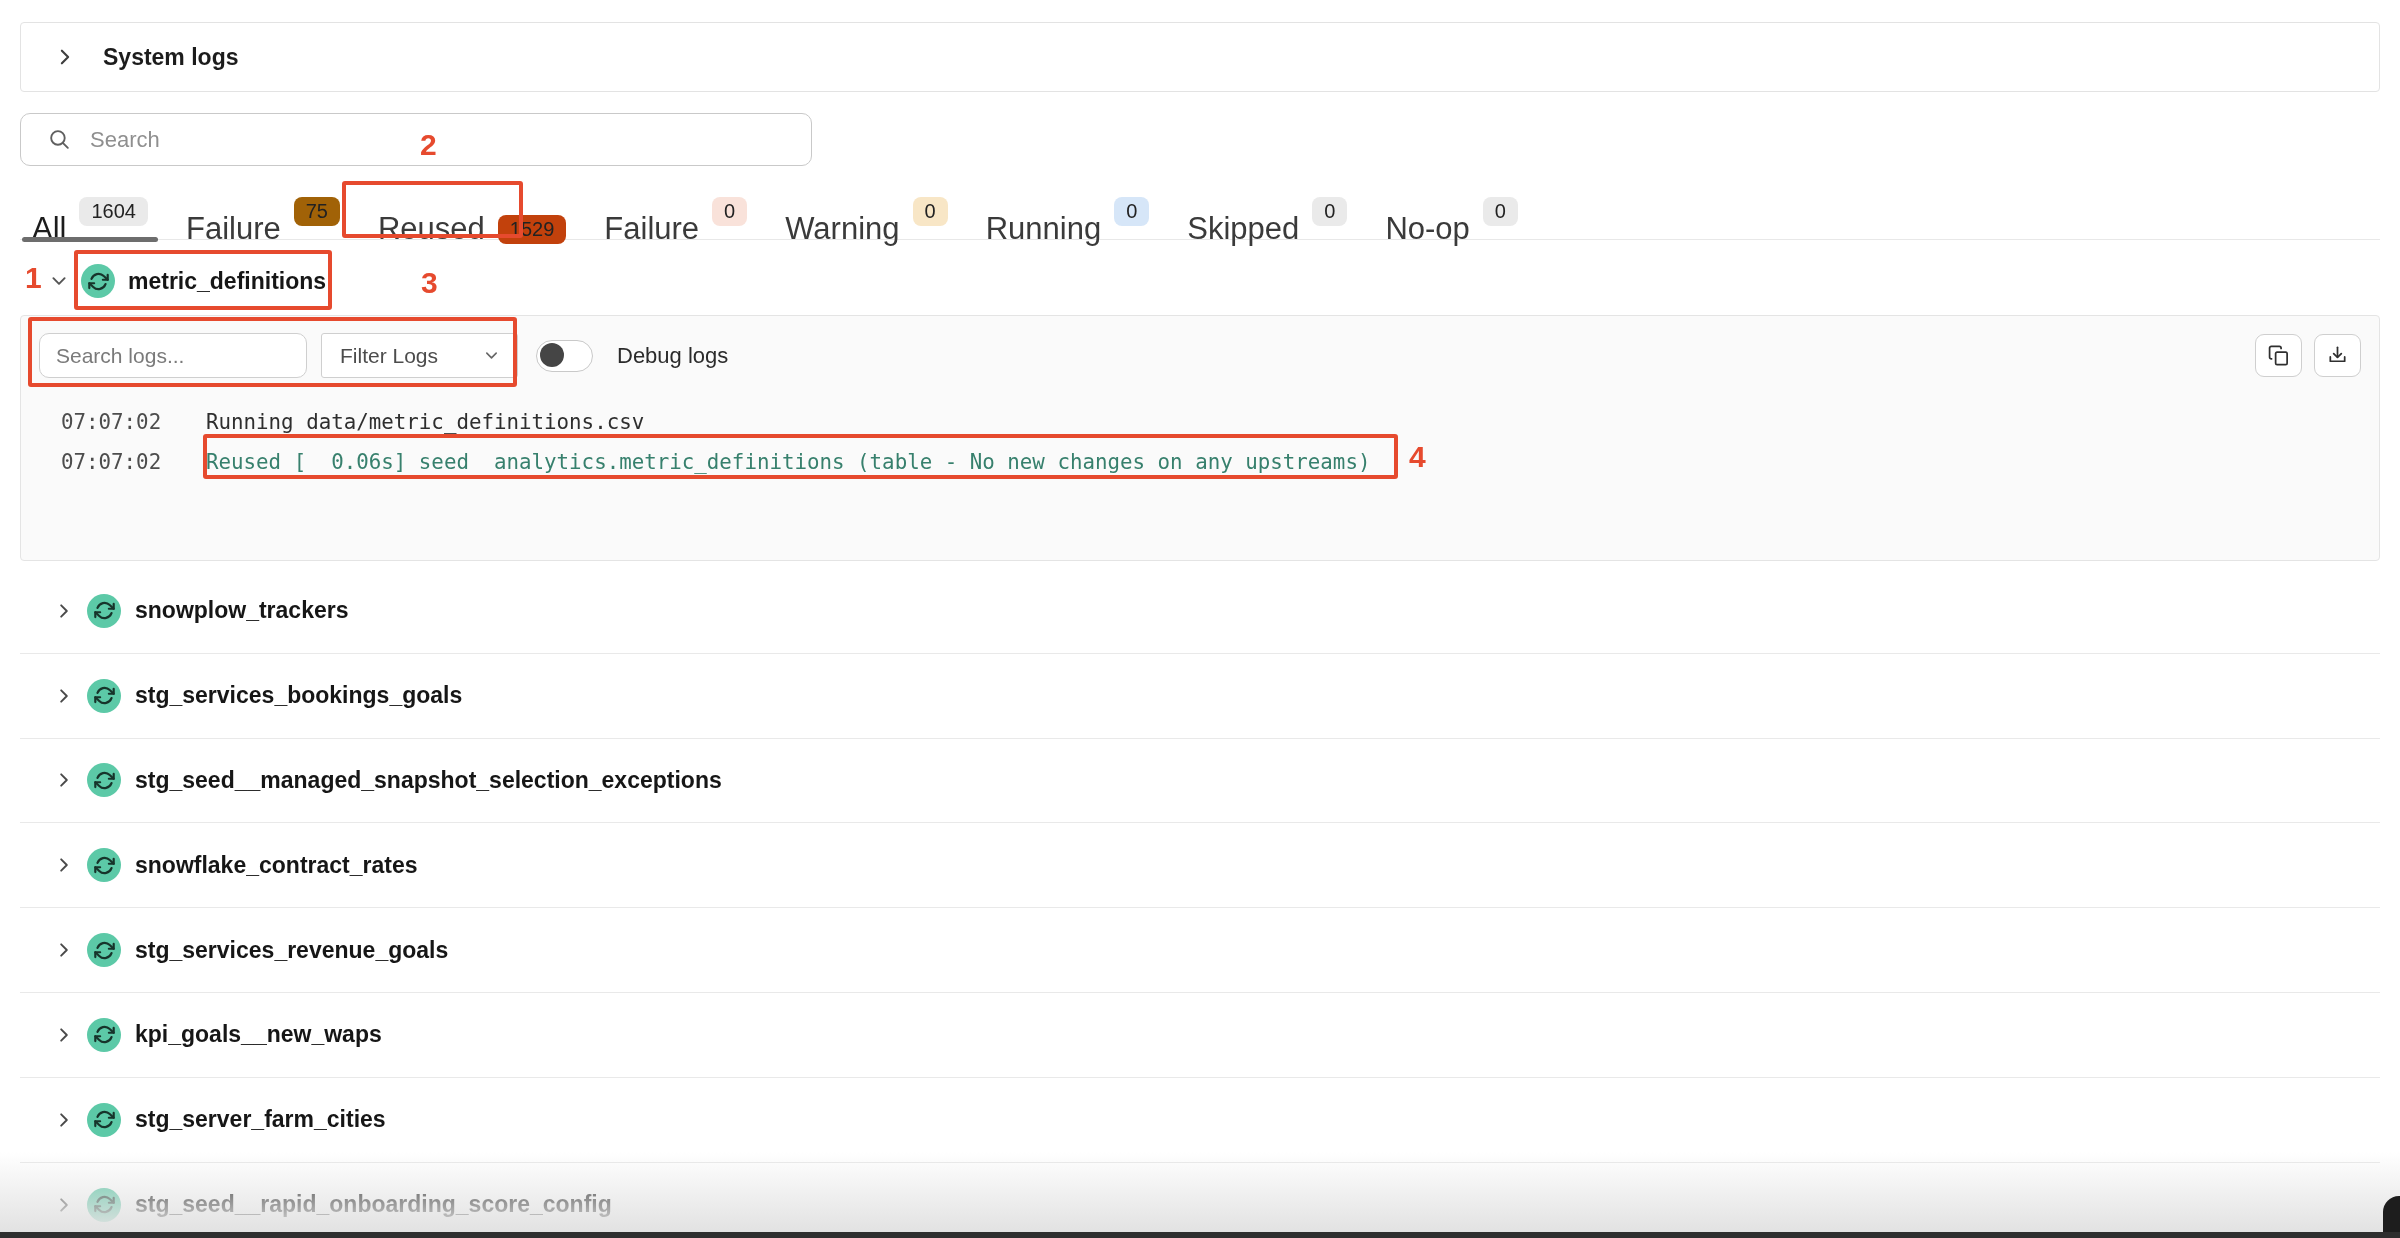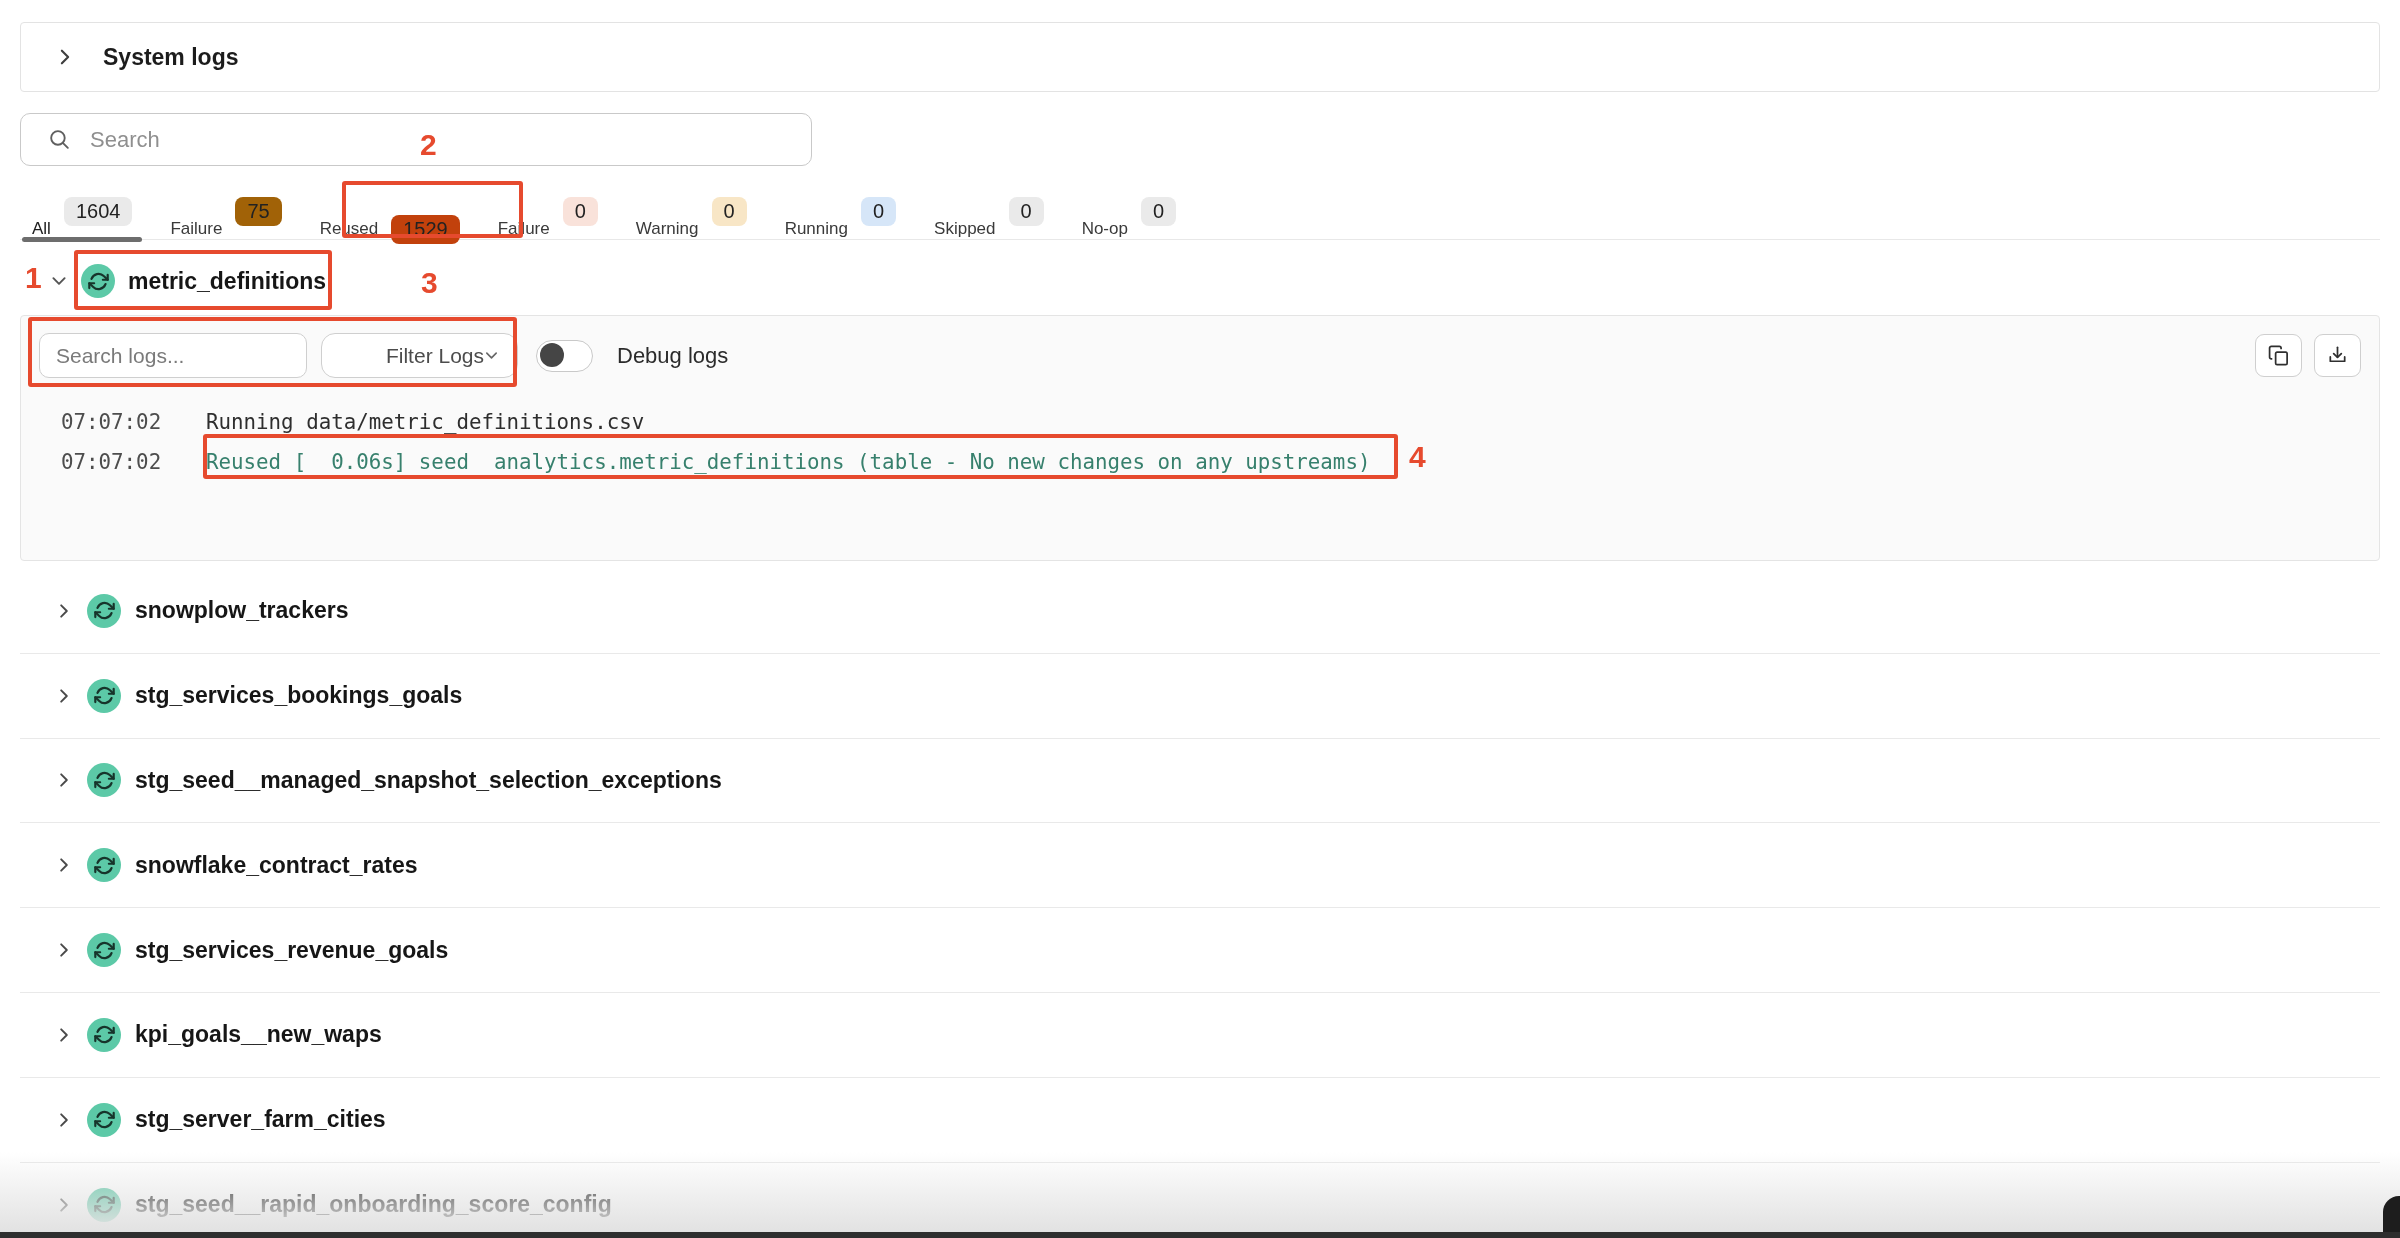--- a/index.html
+++ b/index.html
@@ -19,21 +19,21 @@
   .search-bar { left:20px; top:113px; width:792px; height:53px; border:1.5px solid #c9c9c9;
     border-radius:10px; display:flex; align-items:center; padding-left:26px; background:#fff; }
   .search-bar input { border:none; outline:none; margin-left:18px; font-size:22px; flex:1;
     font-family:"Liberation Sans", sans-serif; color:#333; background:transparent; }
   .search-bar input::placeholder { color:#8f8f8f; }
 
   
   .tabs-row { left:20px; top:183px; width:2360px; height:57px; display:flex; align-items:center;
     gap:38px; padding-left:12px; border-bottom:1.5px solid #e8e8e8; }
   .tab { position:relative; display:flex; align-items:center; gap:13px; height:100%; cursor:pointer; }
-  .tab .tab-label { font-size:17px; color:#3a3a3a;margin-top:36px; }
+  .tab .tab-label { font-size:31px; color:#3a3a3a;margin-top:36px; }
   .tab.active .tab-label { color:#1c1c1c; }
   .tab .badge { display:inline-flex; align-items:center; justify-content:center; padding:3px 12px;
     border-radius:8px; font-size:20px; color:#222; min-width:34px; }
   .tab.active::after { content:""; position:absolute; left:-10px; right:-10px; bottom:-2.5px;
     height:4.5px; background:#6d6d6d; border-radius:3px; }
 
   
   .group-header { left:20px; top:250px; height:62px; display:flex; align-items:center;
     padding-left:30px; gap:13px; }
   .group-header .g-label { font-size:23px; font-weight:600; color:#161616; }
@@ -43,22 +43,22 @@
   
   .log-panel { left:20px; top:315px; width:2360px; height:246px; background:#fafafa;
     border:1.5px solid #e4e4e4; border-radius:4px; }
   .controls { position:absolute; left:18px; right:18px; top:17px; display:flex; align-items:center; }
   .search-logs { width:268px; height:45px; border:1.5px solid #cfcfcf; border-radius:10px;
     background:#fff; display:flex; align-items:center; padding:0 16px; }
   .search-logs input { border:none; outline:none; width:100%; font-size:21px;
     font-family:"Liberation Sans", sans-serif; color:#333; background:transparent; }
   .search-logs input::placeholder { color:#7a7a7a; }
   .filter-logs { margin-left:14px; width:197px; height:45px; border:1.5px solid #cfcfcf;
-    border-radius:14px; background:#fff; display:flex; align-items:center;
-    justify-content:flex-end; padding:0 18px; cursor:pointer; }
+    border-radius:3px; background:#fff; display:flex; align-items:center;
+    justify-content:space-between; padding:0 18px; cursor:pointer; }
   .filter-logs .f-label { font-size:21px; color:#4c4c4c; }
   .toggle { margin-left:18px; width:57px; height:32px; border:1.5px solid #c9c9c9; border-radius:17px;
     background:#fff; position:relative; cursor:pointer; flex:0 0 auto; }
   .toggle .knob { position:absolute; left:3px; top:2.5px; width:24px; height:24px; border-radius:50%;
     background:#454545; }
   .debug-label { margin-left:24px; font-size:22px; color:#2b2b2b; }
   .ctrl-spacer { flex:1; }
   .icon-btn { width:47px; height:43px; border:1.5px solid #cfcfcf; border-radius:9px; background:#fff;
     display:flex; align-items:center; justify-content:center; margin-left:12px; cursor:pointer; }
 

